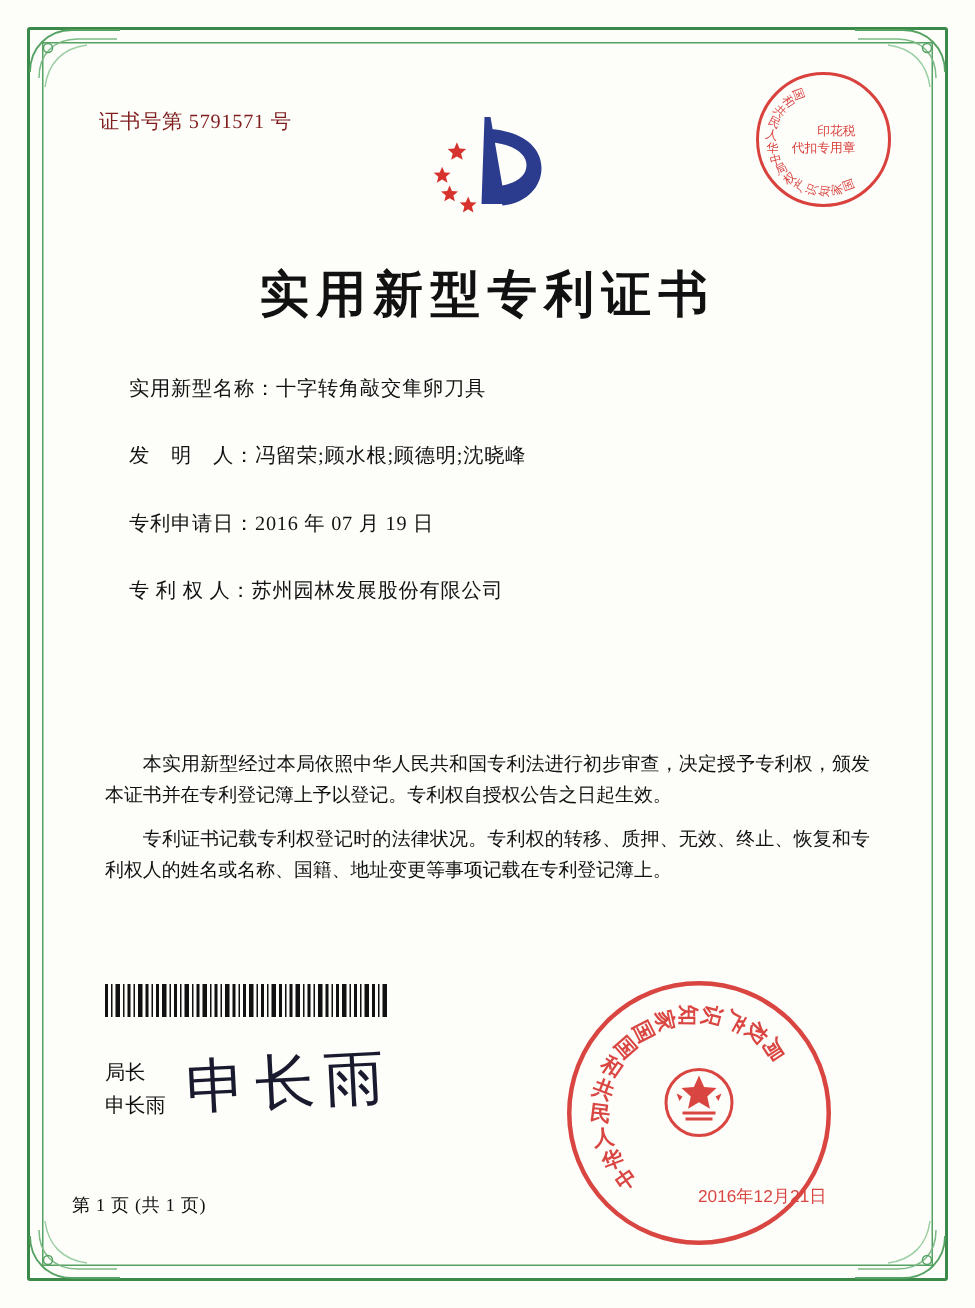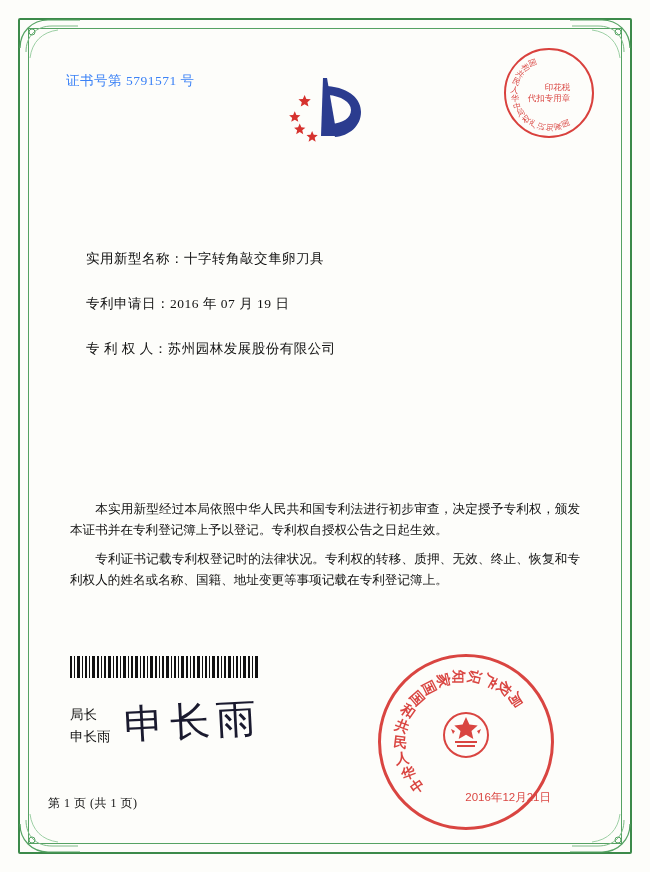--- a/index.html
+++ b/index.html
@@ -53,21 +53,21 @@
     top: 44px;
     right: 48px;
     bottom: 44px;
   }
 
   .cert-no {
     position: absolute;
     left: 18px;
     top: 28px;
     font-size: 13.5px;
-    color: #3b82f6;
+    color: #7f1d1d;
     letter-spacing: 0.5px;
   }
 
   
   .seal-top {
     position: absolute;
     right: 8px;
     top: 4px;
     width: 86px;
     height: 86px;
@@ -312,24 +312,28 @@
       <svg width="120" height="70" viewBox="0 0 120 70">
         <path d="M58 4 L62 4 L72 62 L56 62 Z" fill="#2b3c8f"></path>
         <path d="M62 12 C86 14 96 26 96 38 C96 52 84 62 70 63 L66 50 C78 49 86 44 86 36 C86 28 76 22 63 21 Z" fill="#2b3c8f"></path>
         <path d="M50 16 l3.2 7.4 8 .7 -6.1 5.3 1.9 7.8 -7-4.2 -7 4.2 1.9-7.8 -6.1-5.3 8-.7z" fill="#d6322e" transform="scale(0.55) translate(22,22)"></path>
         <path d="M30 30 l2.6 6 6.5 .5 -5 4.3 1.6 6.3 -5.7-3.4 -5.7 3.4 1.6-6.3 -5-4.3 6.5-.5z" fill="#d6322e" transform="scale(0.62) translate(18,30)"></path>
         <path d="M30 30 l2.6 6 6.5 .5 -5 4.3 1.6 6.3 -5.7-3.4 -5.7 3.4 1.6-6.3 -5-4.3 6.5-.5z" fill="#d6322e" transform="scale(0.62) translate(26,50)"></path>
         <path d="M30 30 l2.6 6 6.5 .5 -5 4.3 1.6 6.3 -5.7-3.4 -5.7 3.4 1.6-6.3 -5-4.3 6.5-.5z" fill="#d6322e" transform="scale(0.62) translate(46,62)"></path>
       </svg>
     </div>
 
+    <div class="title">实用新型专利证书</div>
 
     <div class="fields">
       <div class="field">
         <span class="lbl">实用新型名称：</span><span class="val">十字转角敲交隼卵刀具</span>
+      </div>
+      <div class="field">
+        <span class="lbl">发　明　人：</span><span class="val">冯留荣;顾水根;顾德明;沈晓峰</span>
       </div>
       <div class="field">
         <span class="lbl">专利申请日：</span><span class="val">2016 年 07 月 19 日</span>
       </div>
       <div class="field">
         <span class="lbl">专 利 权 人：</span><span class="val">苏州园林发展股份有限公司</span>
       </div>
     </div>
 
     <div class="paragraphs">

